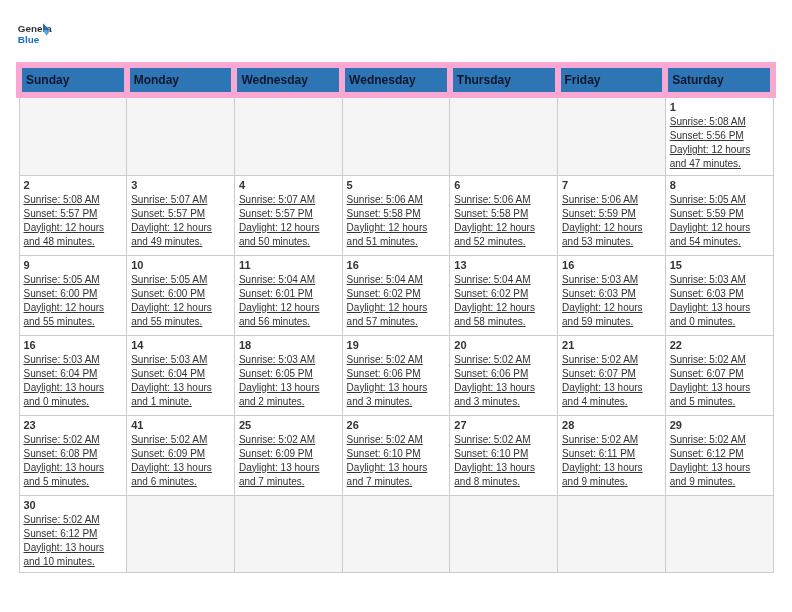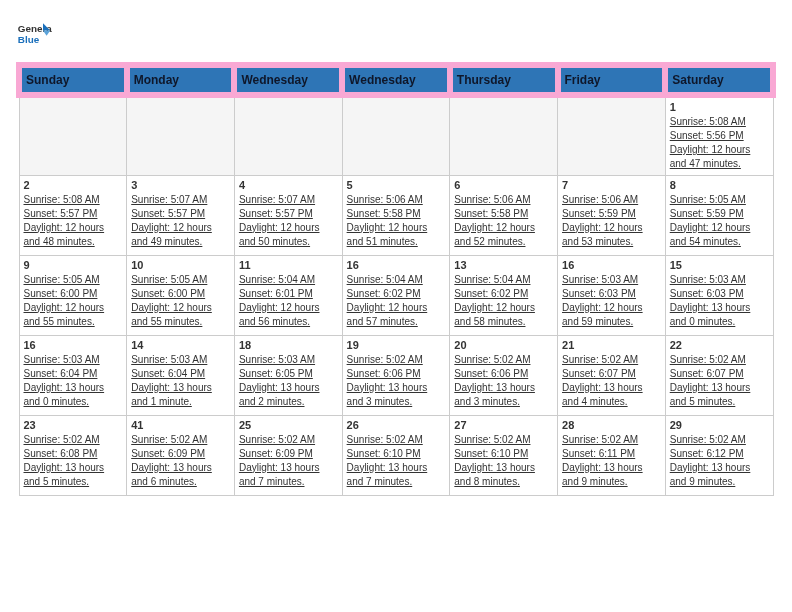--- a/index.html
+++ b/index.html
@@ -322,14 +322,29 @@
 and 9 minutes.</div>
         </td>
         <td>
           <span class="day-num">29</span>
           <div class="day-info" style="white-space: pre-line;">Sunrise: 5:02 AM
 Sunset: 6:12 PM
 Daylight: 13 hours
 and 9 minutes.</div>
         </td>
       </tr>
+      <tr class="last-row">
+        <td>
+          <span class="day-num">30</span>
+          <div class="day-info" style="white-space: pre-line;">Sunrise: 5:02 AM
+Sunset: 6:12 PM
+Daylight: 13 hours
+and 10 minutes.</div>
+        </td>
+        <td class="empty-cell"></td>
+        <td class="empty-cell"></td>
+        <td class="empty-cell"></td>
+        <td class="empty-cell"></td>
+        <td class="empty-cell"></td>
+        <td class="empty-cell"></td>
+      </tr>
     </tbody>
 </table>
 
 </body></html>

